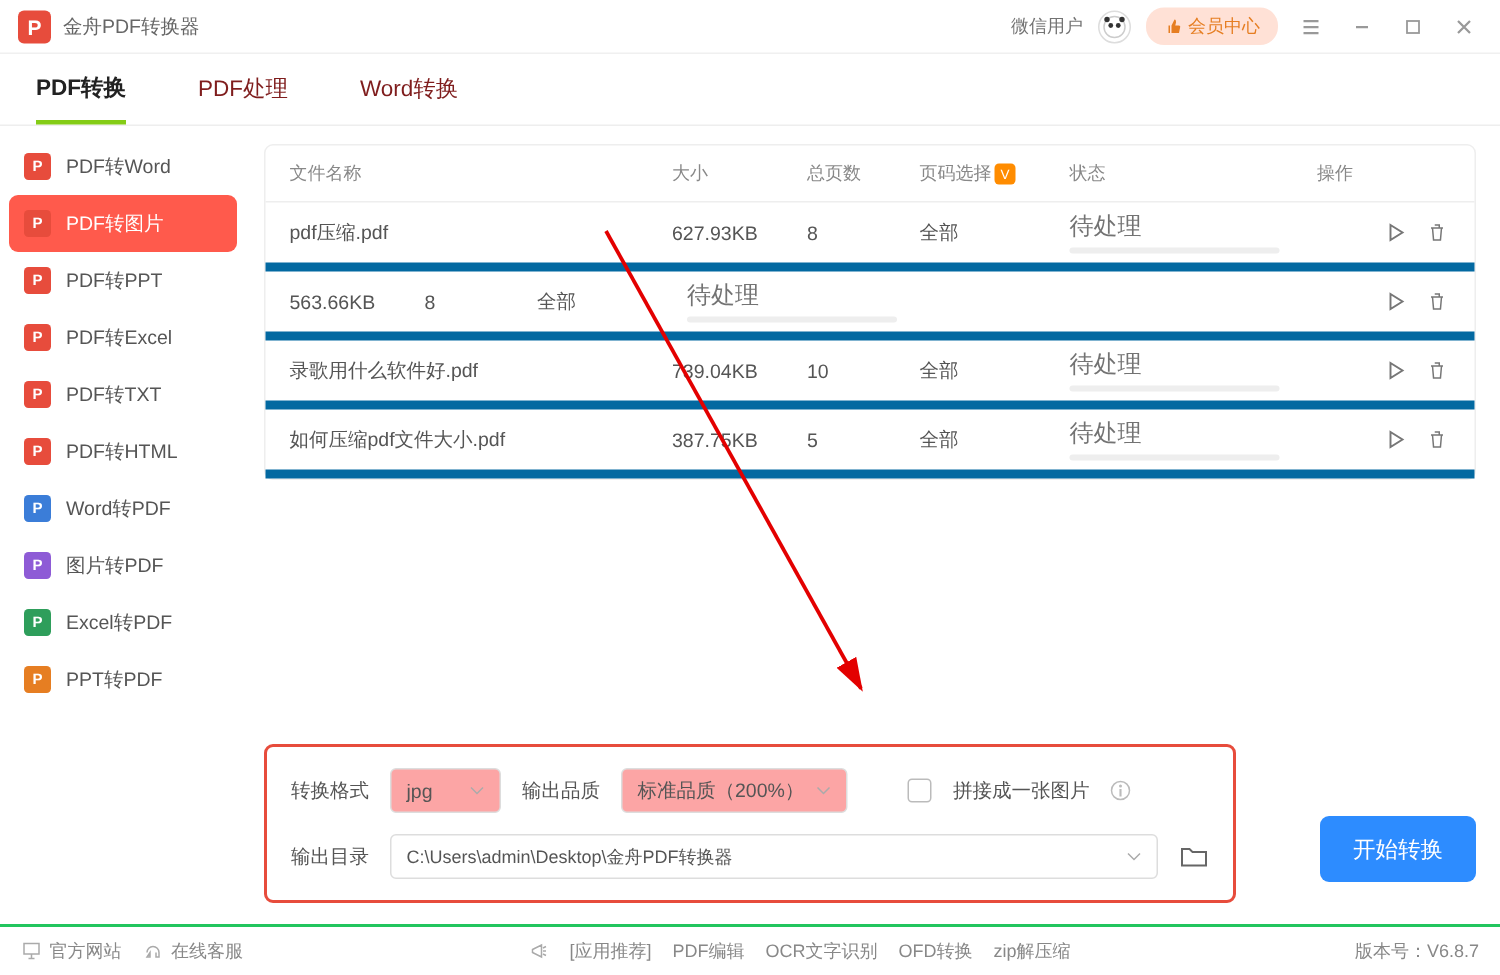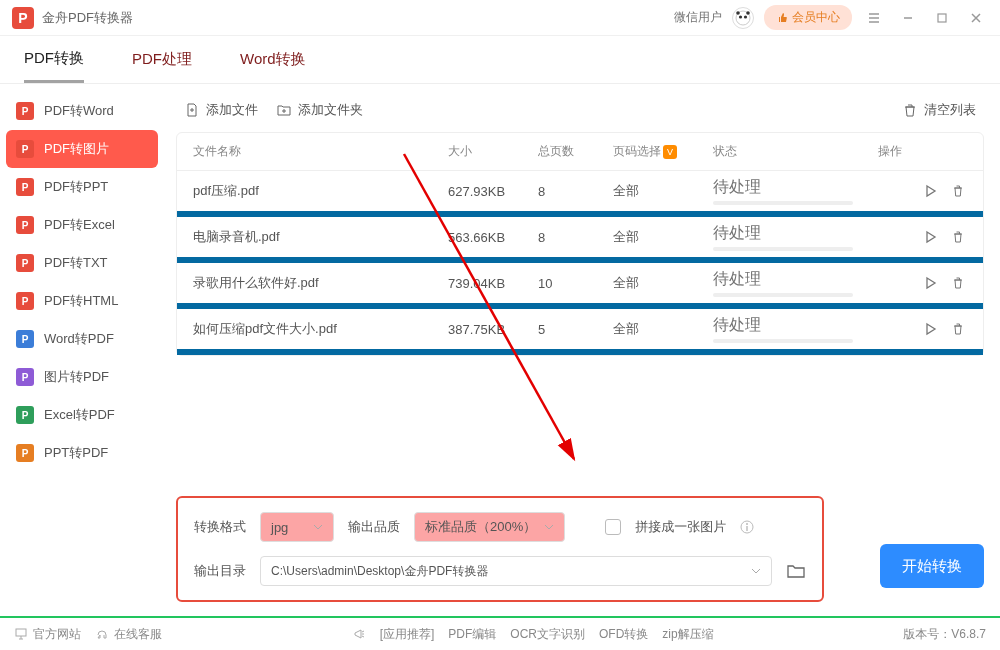--- a/index.html
+++ b/index.html
@@ -7,21 +7,21 @@
 .titlebar{height:36px;display:flex;align-items:center;padding:0 12px;border-bottom:1px solid #f0f0f0}
 .logo{width:22px;height:22px;background:#e74c3c;border-radius:4px;display:flex;align-items:center;justify-content:center;color:#fff;font-weight:bold;font-size:14px;margin-right:8px}
 .app-title{font-size:13px;color:#666;flex:1}
 .tb-right{display:flex;align-items:center;gap:10px}
 .wx-user{font-size:12px;color:#737373}
 .avatar{width:22px;height:22px;border-radius:50%;background:#fff;border:1px solid #ddd;display:flex;align-items:center;justify-content:center}
 .vip-btn{background:#ffe1d6;color:#e67e22;padding:4px 12px;border-radius:12px;font-size:12px;display:flex;align-items:center;gap:4px}
 .win-ic{width:24px;height:24px;display:flex;align-items:center;justify-content:center;color:#999;cursor:pointer}
 .tabs{height:48px;display:flex;align-items:center;padding:0 24px;gap:48px;border-bottom:1px solid #eee}
 .tab{font-size:15px;color:#7f1d1d;cursor:pointer;padding:12px 0}
-.tab.active{font-weight:normal;color:#222;border-bottom:3px solid #a3a3a3}
+.tab.active{font-weight:bold;color:#222;border-bottom:3px solid #84cc16}
 .content{display:flex;height:530px}
 .sidebar{width:164px;padding:8px 0;overflow-y:auto}
 .sb-item{height:38px;display:flex;align-items:center;padding:0 16px;gap:10px;cursor:pointer;font-size:13px;color:#555}
 .sb-item.active{background:#ff5a4c;color:#fff;border-radius:6px;margin:0 6px;padding:0 10px}
 .sb-ic{width:18px;height:18px;border-radius:3px;display:flex;align-items:center;justify-content:center;font-size:10px;color:#fff;font-weight:bold}
 .main{flex:1;padding:8px 16px 0 12px;display:flex;flex-direction:column;position:relative}
 .toolbar{height:36px;display:flex;align-items:center;gap:18px;padding:0 8px}
 .tb-btn{display:flex;align-items:center;gap:6px;color:#555;cursor:pointer;font-size:13px}
 .tb-spacer{flex:1}
 .table{border:1px solid #eee;border-radius:6px;margin-top:4px}
@@ -141,43 +141,20 @@
         <div class="sb-ic" style="background:#2e9e5b">P</div>
         <span>Excel转PDF</span>
       </div>
       <div class="sb-item">
         <div class="sb-ic" style="background:#e67e22">P</div>
         <span>PPT转PDF</span>
       </div>
     </div>
 
   <div class="main">
-    <div class="toolbar">
-      <div class="tb-btn">
-        <svg width="16" height="16" viewBox="0 0 16 16">
-            <path d="M4 2h6l2 2v10H4z" fill="none" stroke="#666"></path>
-            <path d="M8 6v4M6 8h4" stroke="#666"></path>
-          </svg>
-        <span>添加文件</span>
-      </div>
-      <div class="tb-btn">
-        <svg width="16" height="16" viewBox="0 0 16 16">
-            <path d="M2 4h4l1 1h7v8H2z" fill="none" stroke="#666"></path>
-            <path d="M8 7v4M6 9h4" stroke="#666"></path>
-          </svg>
-        <span>添加文件夹</span>
-      </div>
-      <div class="tb-spacer"></div>
-      <div class="tb-btn">
-        <svg width="16" height="16" viewBox="0 0 16 16">
-            <path d="M4 5h8l-1 9H5zM3 5h10M6 3h4v2" fill="none" stroke="#666"></path>
-          </svg>
-        <span>清空列表</span>
-      </div>
-    </div>
 
     <div class="table">
       <div class="thead">
         <div class="c-name">文件名称</div>
         <div class="c-size">大小</div>
         <div class="c-pages">总页数</div>
         <div class="c-range"><span>页码选择</span><span class="shield">V</span></div>
         <div class="c-status">状态</div>
         <div class="c-ops" style="justify-content:flex-start">操作</div>
       </div>
@@ -198,21 +175,20 @@
                 </svg>
               </div>
       <div class="op-ic">
                 <svg width="14" height="14" viewBox="0 0 14 14">
                   <path d="M4 4h6l-.7 8H4.7zM3 4h8M5.5 2h3v2" fill="none" stroke="#777"></path>
                 </svg>
               </div>
     </div>
           </div>
           <div class="trow">
-    <div class="c-name">电脑录音机.pdf</div>
     <div class="c-size">563.66KB</div>
     <div class="c-pages">8</div>
     <div class="c-range" style="cursor:pointer">全部</div>
     <div class="c-status">
               <div class="status-txt">待处理</div>
               <div class="prog"></div>
             </div>
     <div class="c-ops">
       <div class="op-ic">
                 <svg width="14" height="14" viewBox="0 0 14 14">

